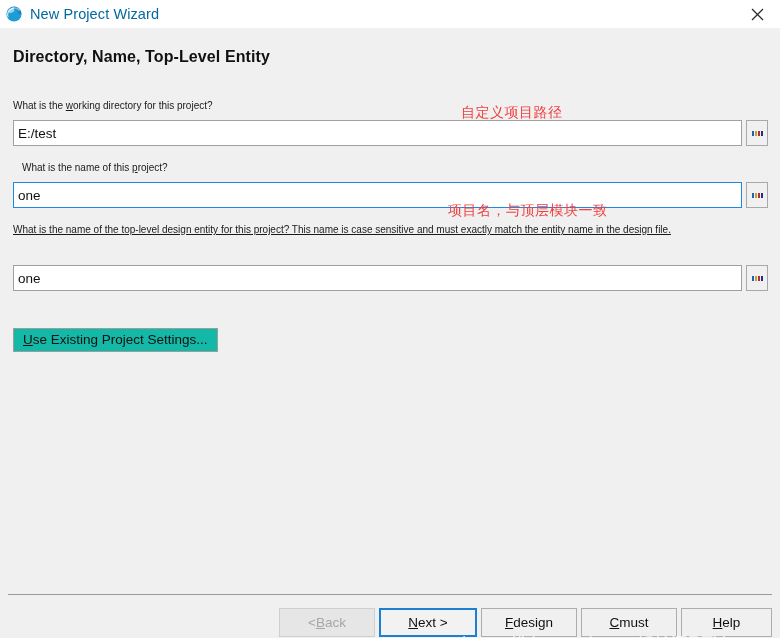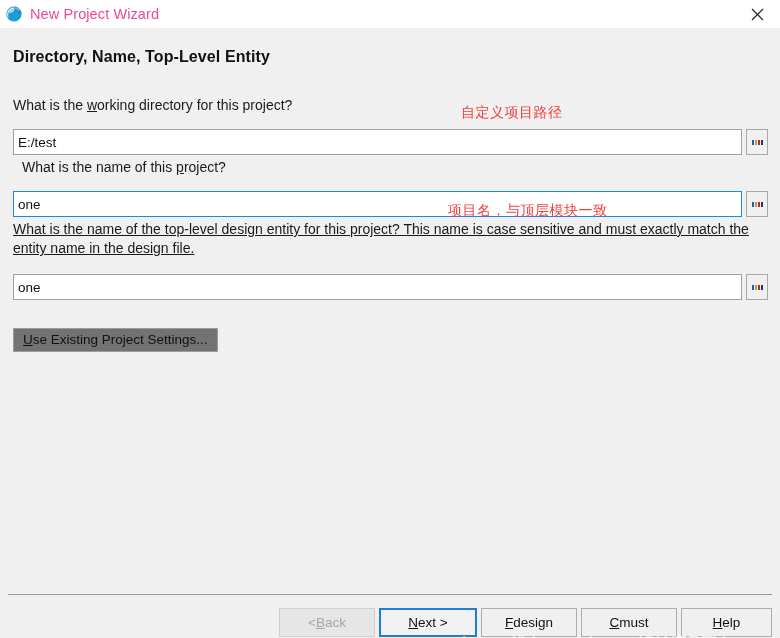--- a/index.html
+++ b/index.html
@@ -37,21 +37,21 @@
     width: 18px;
     height: 18px;
     margin-left: 5px;
     margin-right: 7px;
     position: relative;
     flex: 0 0 auto;
   }
   .title-icon svg { display: block; }
   .title-text {
     font-size: 14.5px;
-    color: #ec4899;
+    color: #0369a1;
     letter-spacing: 0.1px;
     line-height: 28px;
     white-space: nowrap;
   }
   .close-btn {
     position: absolute;
     right: 0; top: 0;
     width: 46px;
     height: 28px;
     display: flex;
@@ -76,37 +76,36 @@
     top: 20px;
     font-size: 16px;
     font-weight: bold;
     color: #111111;
     letter-spacing: 0.1px;
     white-space: nowrap;
   }
 
   .qlabel {
     position: absolute;
-    font-size: 14px;
+    font-size: 10px;
     color: #1a1a1a;
     line-height: 19px;
     white-space: nowrap;
   }
   .qlabel.wrap {
     white-space: normal;
     width: 755px;
   }
   .u { text-decoration: underline; }
 
   
   .field-row {
     position: absolute;
     left: 13px;
     height: 26px;
-    margin-top: 9px;
   }
   .tfield {
     position: absolute;
     left: 0; top: 0;
     height: 26px;
     box-sizing: border-box;
     background: #ffffff;
     border: 1px solid #a0a0a0;
     font-family: "Liberation Sans", sans-serif;
     font-size: 13.5px;
@@ -143,21 +142,21 @@
     height: 5px;
   }
 
   .use-existing {
     position: absolute;
     left: 13px;
     top: 300px;
     height: 24px;
     box-sizing: border-box;
     padding: 0 9px;
-    background: #737373;
+    background: #14b8a6;
     border: 1px solid #9c9c9c;
     font-family: "Liberation Sans", sans-serif;
     font-size: 13.5px;
     color: #111111;
     line-height: 22px;
     cursor: pointer;
     white-space: nowrap;
   }
 
   

